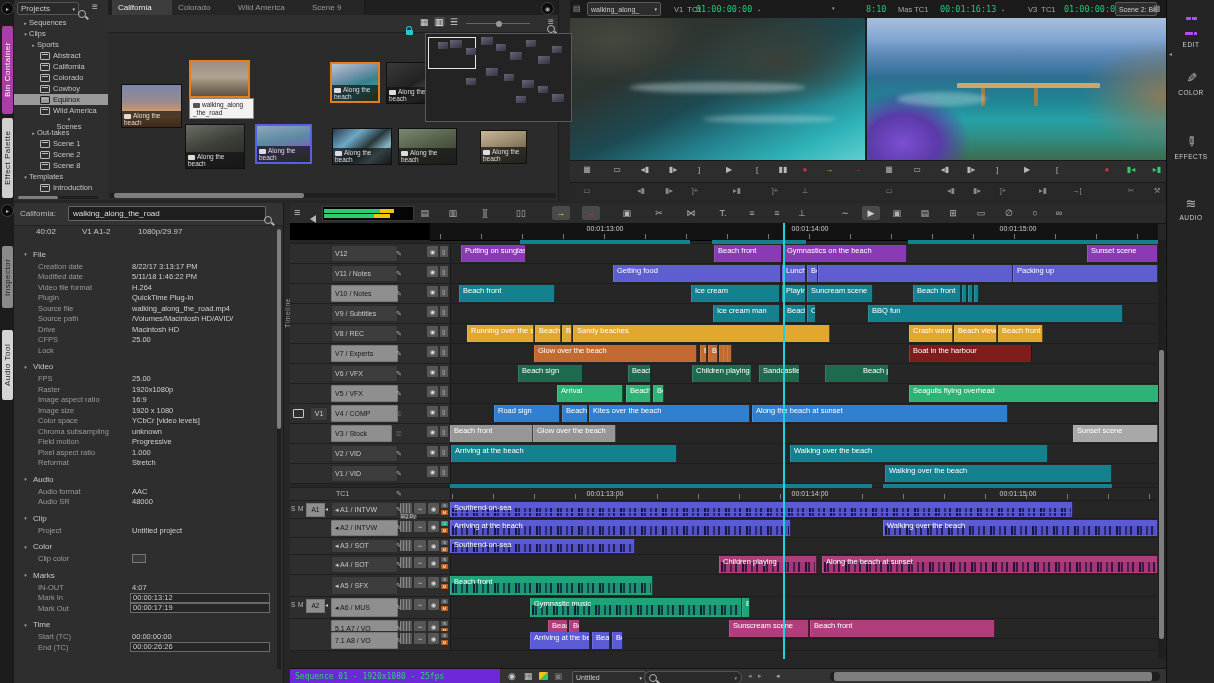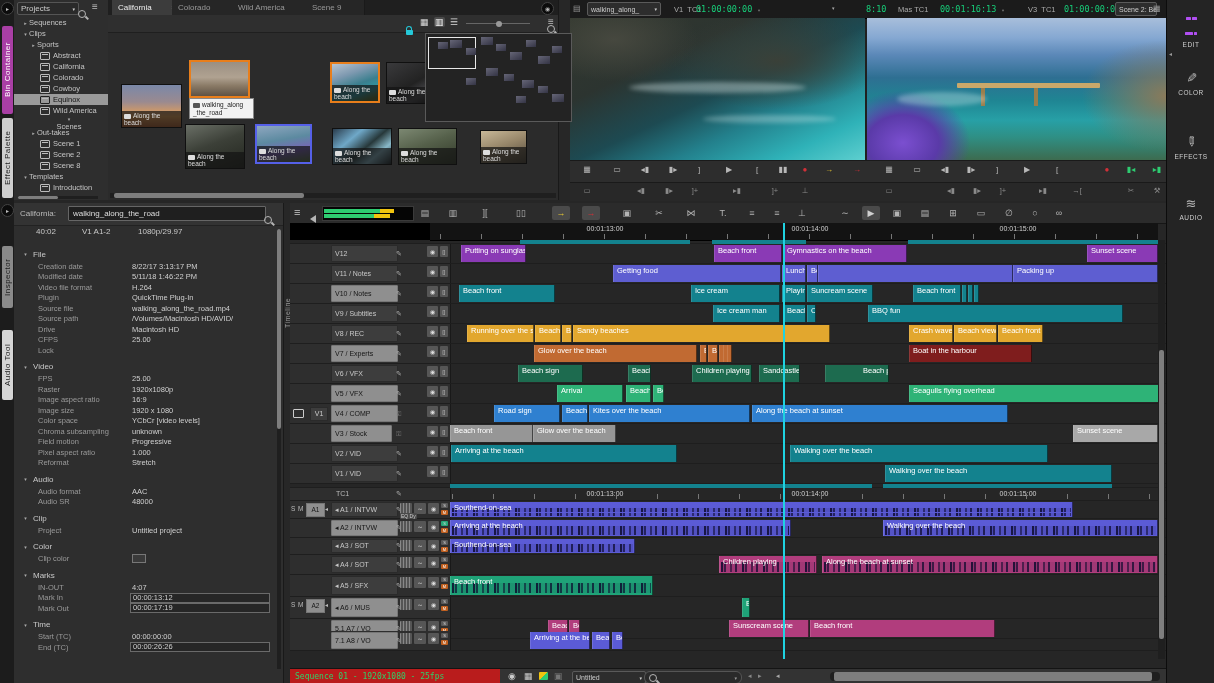--- a/index.html
+++ b/index.html
@@ -877,20 +877,21 @@
             <div style="position: absolute; left: 16px; top: 2px; width: 17px; height: 12px; background: rgb(143, 143, 143); color: rgb(22, 22, 22); font-size: 6.5px; text-align: center; line-height: 12px; border: 1px solid rgb(119, 119, 119);">A2</div>
             <div style="position: absolute; left: 35px; top: 4px; font-size: 6px; color: rgb(187, 187, 187);">◂</div>
             <div class="tname light">◂ A6 / MUS</div>
             <div class="pencil">✎</div>
             <div class="hbtn" style="left: 110px; width: 12px; background: repeating-linear-gradient(90deg, rgb(136, 136, 136) 0px, rgb(136, 136, 136) 1px, rgb(85, 85, 85) 1px, rgb(85, 85, 85) 3px);"></div>
             <div class="hbtn" style="left: 124px; width: 12px;">∼</div>
             <div class="hbtn" style="left: 138px; width: 11px;">◉</div>
             <div style="position: absolute; left: 151px; top: 2px; width: 7px; height: 5px; background: rgb(90, 90, 90); border-radius: 1px; font-size: 4px; color: rgb(221, 221, 221); text-align: center; line-height: 5px;">S</div>
             <div style="position: absolute; left: 151px; top: 9px; width: 7px; height: 5px; background: rgb(192, 96, 32); border-radius: 1px; font-size: 4px; color: rgb(255, 255, 255); text-align: center; line-height: 5px;">M</div>
           </div>
+          <div class="clip wav" style="left: 240px; width: 212px; background: rgb(31, 163, 120);"><span style="position: relative; z-index: 3;">Gymnastic music</span></div>
           <div class="clip" style="left: 452px; width: 8px; background: rgb(31, 163, 120);"><span style="position: relative; z-index: 3;">B</span></div>
         </div>
         <div class="trow" style="top: 379px; height: 20px;">
           <div class="thead">
             <div class="tname light">5.1 A7 / VO</div>
             <div class="pencil">✎</div>
             <div class="hbtn" style="left: 110px; width: 12px; background: repeating-linear-gradient(90deg, rgb(136, 136, 136) 0px, rgb(136, 136, 136) 1px, rgb(85, 85, 85) 1px, rgb(85, 85, 85) 3px);"></div>
             <div class="hbtn" style="left: 124px; width: 12px;">∼</div>
             <div class="hbtn" style="left: 138px; width: 11px;">◉</div>
             <div style="position: absolute; left: 151px; top: 2px; width: 7px; height: 5px; background: rgb(90, 90, 90); border-radius: 1px; font-size: 4px; color: rgb(221, 221, 221); text-align: center; line-height: 5px;">S</div>
@@ -913,21 +914,21 @@
           </div>
           <div class="clip stripe" style="left: 240px; width: 60px; background: rgb(91, 91, 214);"><span style="position: relative; z-index: 3;">Arriving at the be</span></div>
           <div class="clip stripe" style="left: 302px; width: 18px; background: rgb(91, 91, 214);"><span style="position: relative; z-index: 3;">Beac</span></div>
           <div class="clip stripe" style="left: 322px; width: 11px; background: rgb(91, 91, 214);"><span style="position: relative; z-index: 3;">Be</span></div>
         </div>
         <div class="scrollbar" style="position: absolute; left: 868px; top: 0px; width: 7px; height: 419px;"></div>
         <div class="scrollthumb" style="position: absolute; left: 869px; top: 110px; width: 5px; height: 289px;"></div>
       </div>
 
     <div class="abs" style="left:0;top:465px;width:876px;height:15px;background:#333;border-top:1px solid #141414;">
-      <div class="abs" style="left:0;top:0;width:210px;height:15px;background:#b91c1c;">
+      <div class="abs" style="left:0;top:0;width:210px;height:15px;background:#6d28d9;">
         <span class="mono" style="position:absolute;left:5px;top:3px;font-size:8px;color:#2fd26a;">Sequence 01  -  1920x1080  -  25fps</span>
       </div>
       <span class="abs" style="left:218px;top:2px;font-size:9px;color:#ccc;">◉</span>
       <span class="abs" style="left:234px;top:2px;font-size:9px;color:#ccc;">▦</span>
       <span class="abs" style="left:249px;top:3px;width:9px;height:8px;background:linear-gradient(135deg,#f1c40f 50%,#2ecc71 50%);border-radius:1px;"></span>
       <span class="abs" style="left:264px;top:2px;font-size:9px;color:#777;">▣</span>
       <div class="dropbox abs" style="left:282px;top:2px;width:66px;height:11px;">
         <span>Untitled</span>
           <span style="font-size:5px;">▾</span>
       </div>

